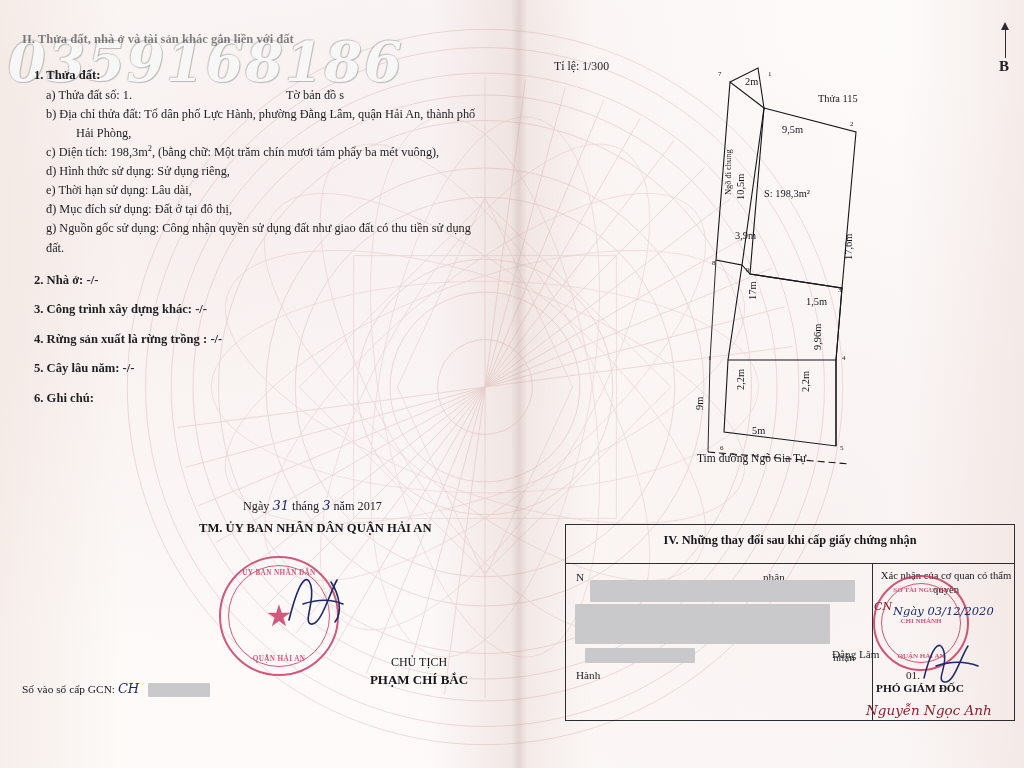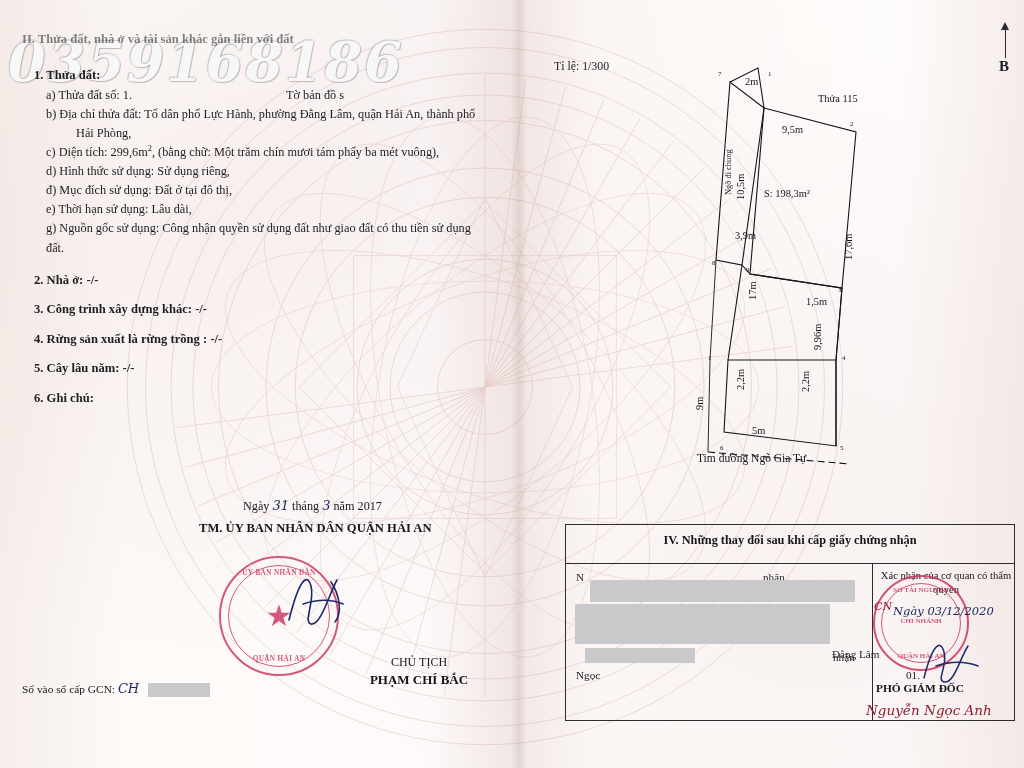--- a/index.html
+++ b/index.html
@@ -525,26 +525,26 @@
       <span>1.</span>
       <span class="tobando">Tờ bản đồ s</span>
     </div>
 
     <div class="item">
       <span>b) Địa chỉ thửa đất:  Tổ dân phố Lực Hành, phường Đằng Lâm, quận Hải An, thành phố</span>
       <span class="cont">Hải Phòng,</span>
     </div>
 
     <div class="item">
-      <span>c) Diện tích: 299,6m</span><sup>2</sup><span>, (bằng chữ: Một trăm chín mươi tám phẩy ba mét vuông),</span>
+      <span>c) Diện tích: 198,3m</span><sup>2</sup><span>, (bằng chữ: Một trăm chín mươi tám phẩy ba mét vuông),</span>
     </div>
 
     <div class="item">d) Hình thức sử dụng: Sử dụng riêng,</div>
+    <div class="item">e) Thời hạn sử dụng: Lâu dài,</div>
     <div class="item">đ) Mục đích sử dụng: Đất ở tại đô thị,</div>
-    <div class="item">e) Thời hạn sử dụng: Lâu dài,</div>
     <div class="item">g) Nguồn gốc sử dụng: Công nhận quyền sử dụng đất như giao đất có thu tiền sử dụng đất.</div>
 
     <div class="listnum gap-top">2. Nhà ở: -/-</div>
     <div class="listnum">3. Công trình xây dựng khác: -/-</div>
     <div class="listnum">4. Rừng sản xuất là rừng trồng : -/-</div>
     <div class="listnum">5. Cây lâu năm: -/-</div>
     <div class="listnum">6. Ghi chú:</div>
   </div>
 
   <div class="scale">Tỉ lệ: 1/300</div>
@@ -648,21 +648,21 @@
   <div class="redact" style="left:148px; top:683px; width:62px; height:14px;"></div>
 
   <div class="box4">
     <div class="box4-title">IV. Những thay đổi sau khi cấp giấy chứng nhận</div>
     <div class="box4-hline"></div>
     <div class="box4-vline"></div>
     <div class="box4-col-r-title">Xác nhận của cơ quan có thẩm quyền</div>
 
     <div class="box4-text" style="left:10px; top:46px;">N</div>
     <div class="box4-text" style="left:197px; top:46px;">nhận</div>
-    <div class="box4-text" style="left:10px; top:144px;">Ngọc</div>
+    <div class="box4-text" style="left:10px; top:144px;">Hành</div>
     <div class="box4-text" style="left:267px; top:126px;">nhận</div>
     <div class="box4-text" style="left:340px; top:144px;">01.</div>
   </div>
 
   <div class="redact" style="left:590px; top:580px; width:265px; height:22px;"></div>
   <div class="redact" style="left:575px; top:604px; width:255px; height:40px;"></div>
   <div class="redact" style="left:585px; top:648px; width:110px; height:15px;"></div>
 
   <div class="box4-text" style="left:832px; top:648px; font-size:11.2px;">Đằng Lâm</div>
 

